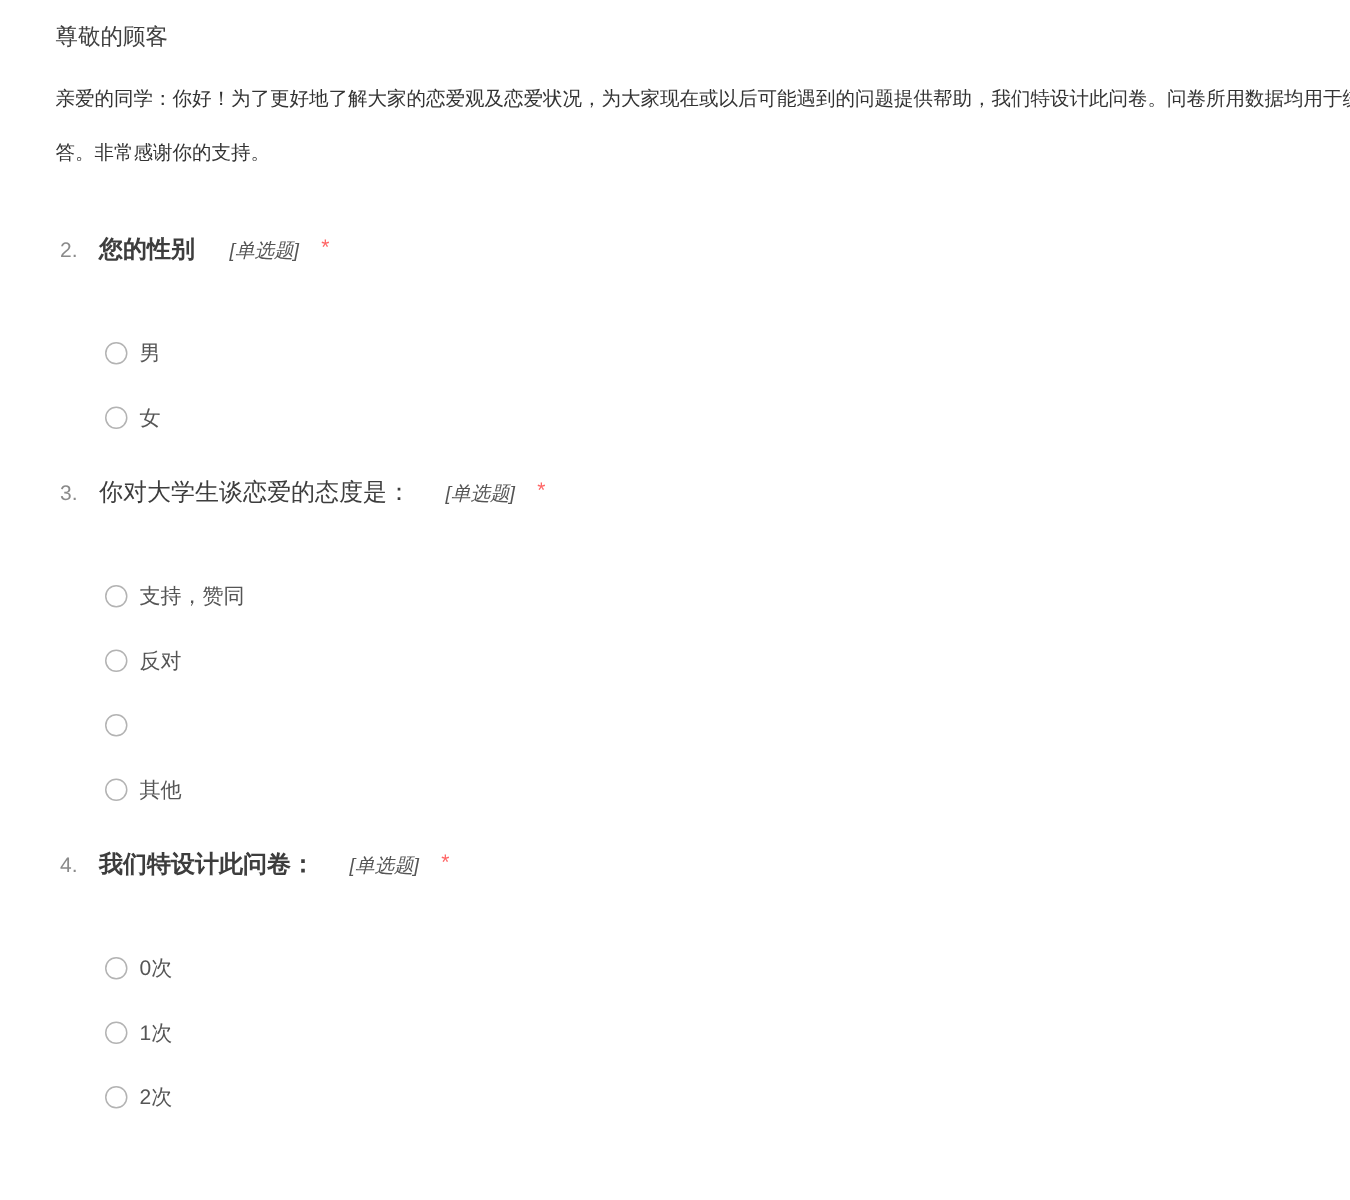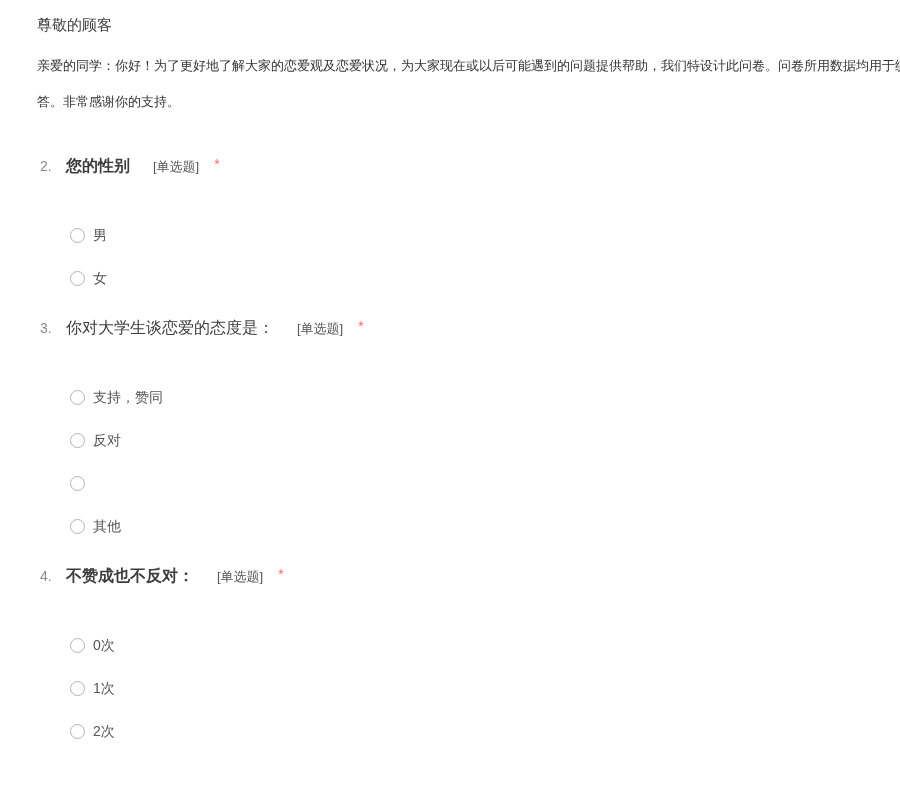--- a/index.html
+++ b/index.html
@@ -43,20 +43,21 @@
     width: 26px;
     font-size: 14px;
     color: #8a8a8a;
   }
   .q-title { color: #3d3d3d; }
   .q-title.bold { font-weight: bold; text-align: right; }
   .q-type {
     margin-left: 23px;
     font-size: 13px;
     color: #555555;
+    font-style: italic;
   }
   .q-star {
     margin-left: 15px;
     font-size: 14px;
     color: #ff6666;
     vertical-align: 2px;
   }
   .options { margin: 53px 0 0 33px; padding: 0; }
   .option {
     display: flex;
@@ -126,21 +127,21 @@
         </div>
         <div class="option">
           <span class="radio"></span>
           <span class="option-label">其他</span>
         </div>
       </div>
     </div>
 
     <div class="question">
       <div class="q-header">
-        <span class="q-number">4.</span><span class="q-title bold">不赞成也不反对：</span><span class="q-type">[单选题]</span><span class="q-star">*</span>
+        <span class="q-number">4.</span><span class="q-title bold">我们特设计此问卷：</span><span class="q-type">[单选题]</span><span class="q-star">*</span>
       </div>
       <div class="options">
         <div class="option">
           <span class="radio"></span>
           <span class="option-label">0次</span>
         </div>
         <div class="option">
           <span class="radio"></span>
           <span class="option-label">1次</span>
         </div>

